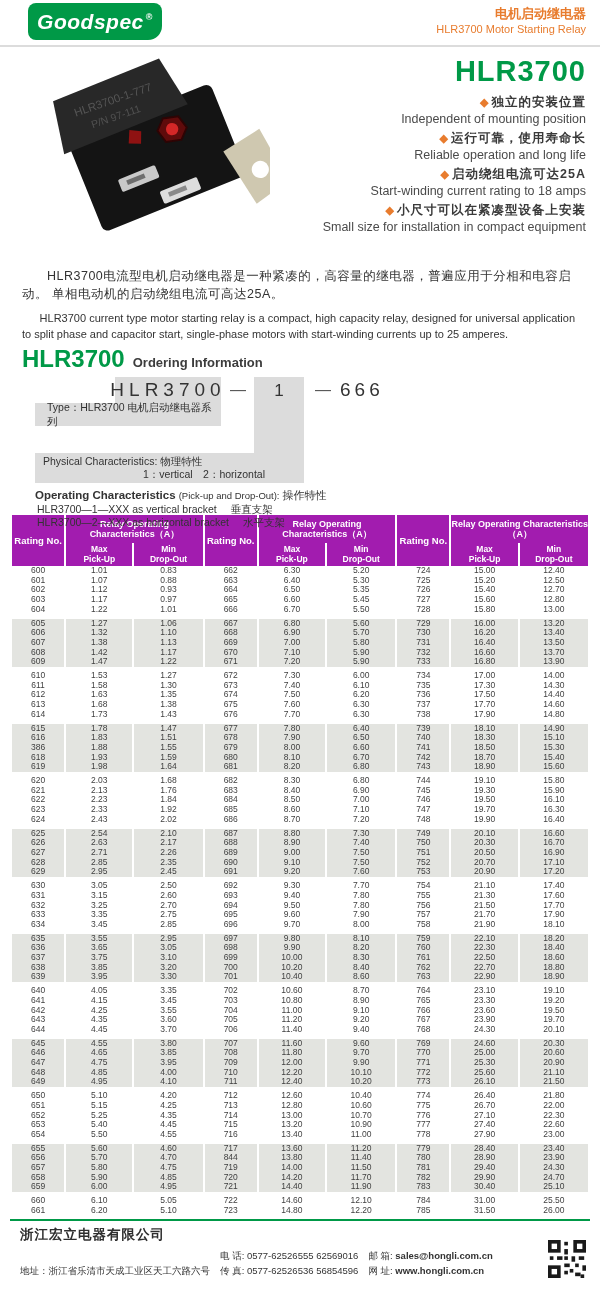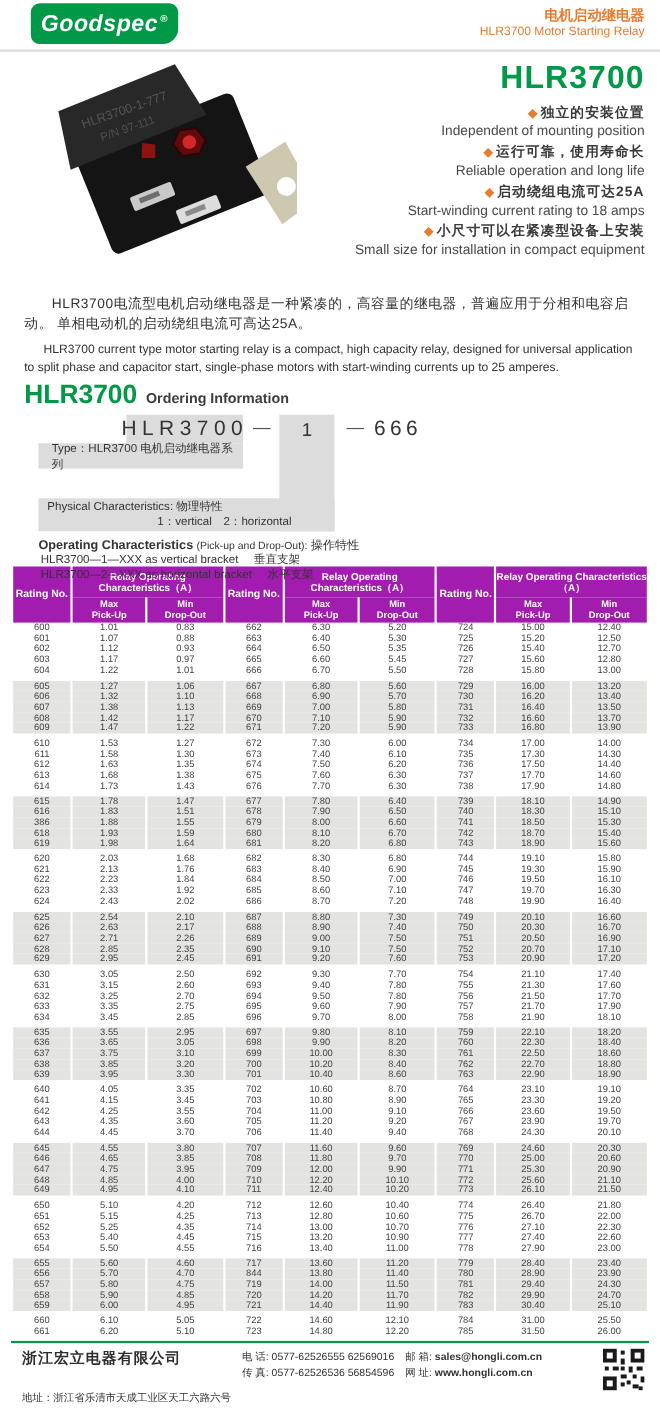--- a/index.html
+++ b/index.html
@@ -61,21 +61,21 @@
   th.grp { font-size:9px; line-height:10.5px; height:28px; }
   th.rno { font-size:9.5px; width:52px; }
   th.sub { font-size:8.5px; line-height:9.5px; height:23px; }
   col.c-no { width:52px; } col.c-max { width:66px; } col.c-min { width:68px; }
   table.rt td { font-size:8.5px; height:9.7px; line-height:9.7px; padding:0; text-align:center; color:#3f3f3f; }
   tr.band-g td { background:#e3e4e0; }
   tr.gap td { height:4px; background:#fff; }
 
   
   .botline { border-top:2px solid #009947; margin:3px 10px 0 10px; }
-  .footer { display:flex; align-items:flex-start; padding:5px 14px 0 20px; gap:10px; }
+  .footer { display:flex; align-items:flex-end; padding:5px 14px 0 20px; gap:10px; }
   .f-co .name { font-size:13.5px; font-weight:bold; color:#2e2e2e; letter-spacing:1px; }
   .f-co .addr { font-size:9.5px; color:#333; margin-top:21px; }
   .f-mid, .f-right { font-size:9.5px; color:#333; line-height:15px; white-space:nowrap; }
   .f-right a { color:#333; text-decoration:none;font-weight:bold; }
   .qr { margin-left:auto; }
 </style>
 </head>
 <body>
 
 <div class="page">

